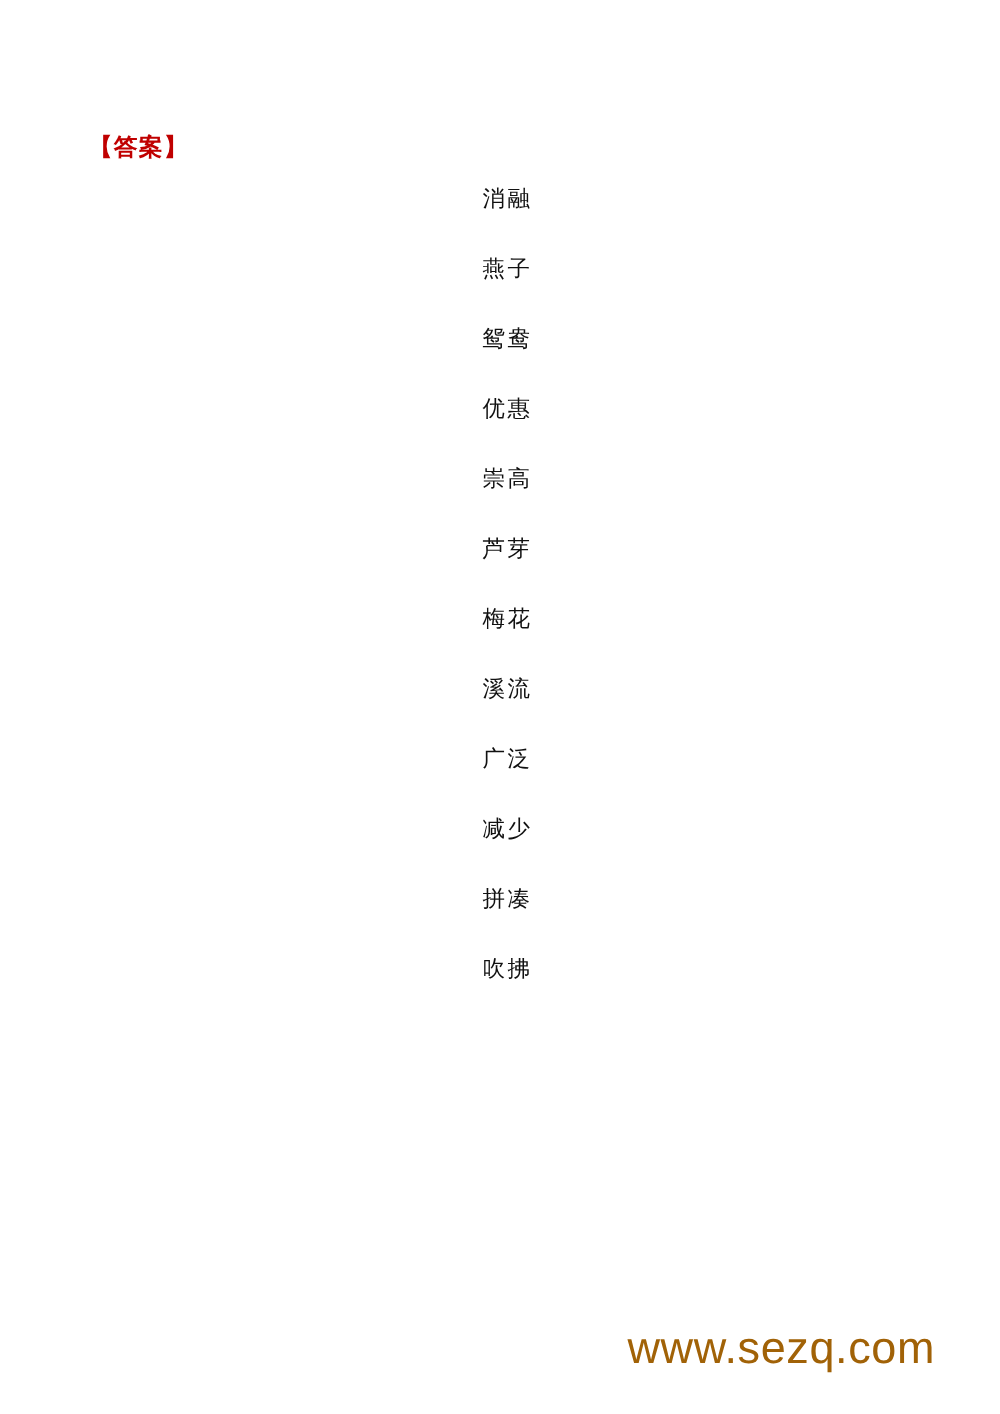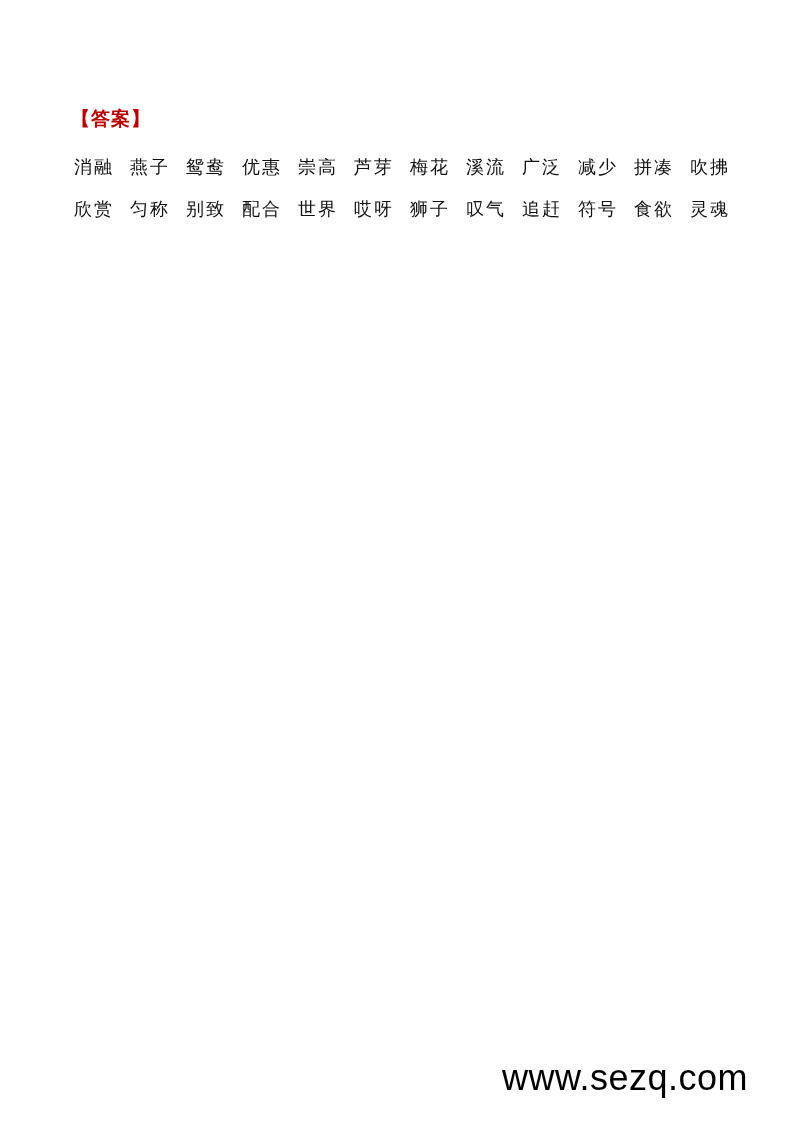--- a/index.html
+++ b/index.html
@@ -32,37 +32,38 @@
     .grid {
       position: absolute;
       left: 74px;
       top: 146px;
       width: 680px;
     }
     .row {
       height: 42px;
       display: flex;
       align-items: center;
+      flex-direction: column;
     }
     .word {
       width: 56px;
       flex: 0 0 56px;
       font-size: 18px;
       color: #111111;
       letter-spacing: 2px;
       white-space: nowrap;
       line-height: 28px;
     }
     .watermark {
       position: absolute;
       left: 502px;
       top: 1056px;
       font-family: "Liberation Sans", "DejaVu Sans", sans-serif;
       font-size: 36px;
-      color: #000000;
+      color: #a16207;
       letter-spacing: 0.5px;
       line-height: 44px;
     }
   </style>
 </head>
 <body>
 
 <div class="page">
   <div class="title">【答案】</div>
 
@@ -74,30 +75,16 @@
       <span class="word">优惠</span>
       <span class="word">崇高</span>
       <span class="word">芦芽</span>
       <span class="word">梅花</span>
       <span class="word">溪流</span>
       <span class="word">广泛</span>
       <span class="word">减少</span>
       <span class="word">拼凑</span>
       <span class="word">吹拂</span>
     </div>
-    <div class="row">
-      <span class="word">欣赏</span>
-      <span class="word">匀称</span>
-      <span class="word">别致</span>
-      <span class="word">配合</span>
-      <span class="word">世界</span>
-      <span class="word">哎呀</span>
-      <span class="word">狮子</span>
-      <span class="word">叹气</span>
-      <span class="word">追赶</span>
-      <span class="word">符号</span>
-      <span class="word">食欲</span>
-      <span class="word">灵魂</span>
-    </div>
   </div>
 
   <div class="watermark">www.sezq.com</div>
 </div>
 
 </body></html>

